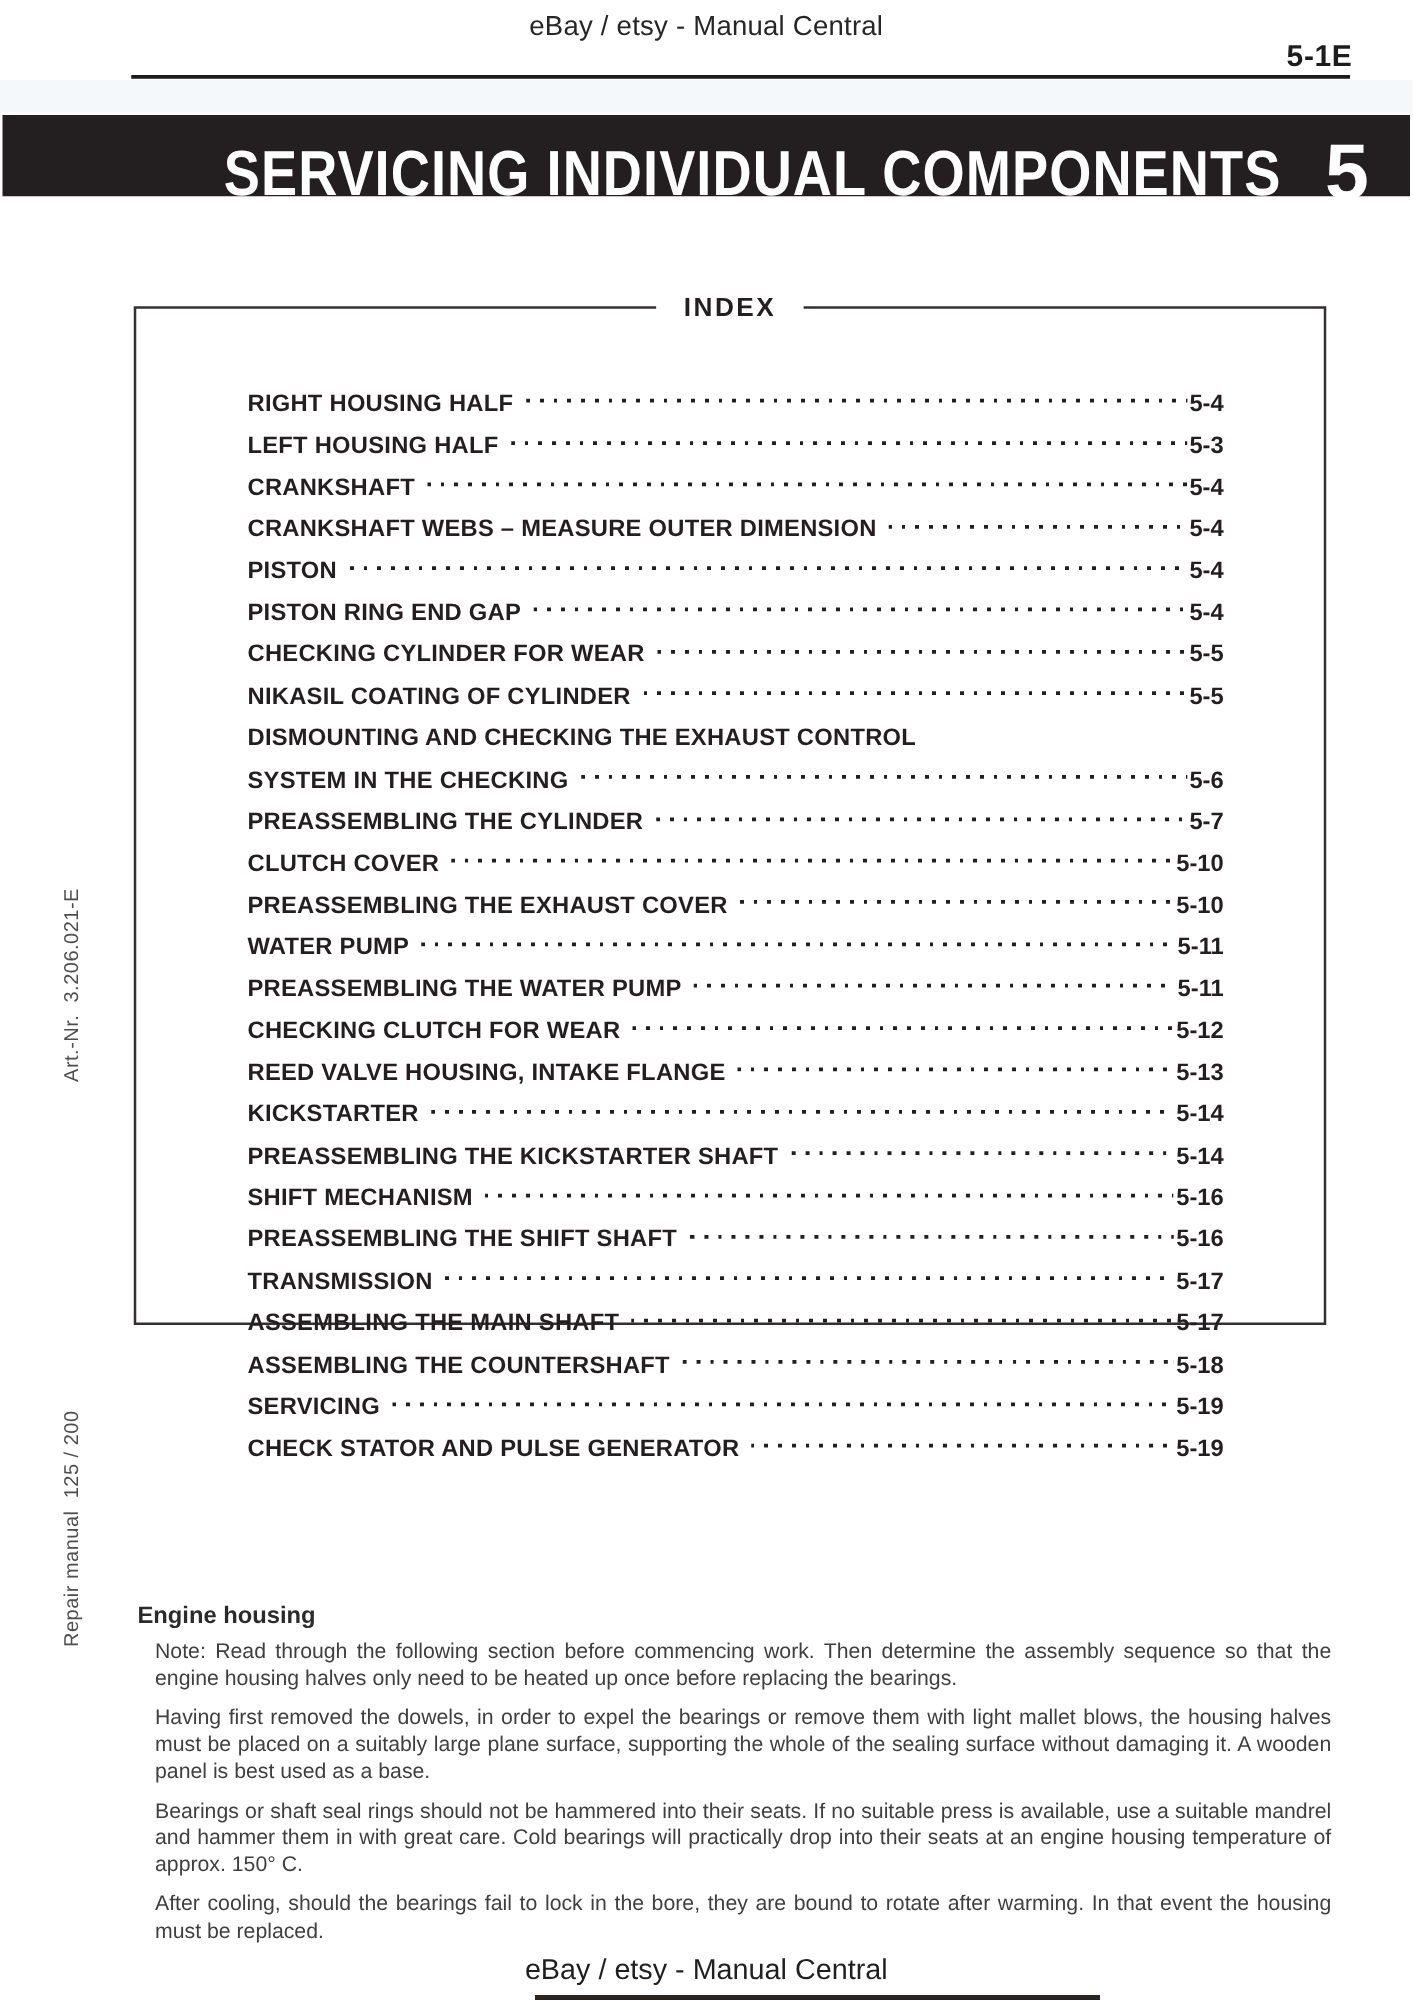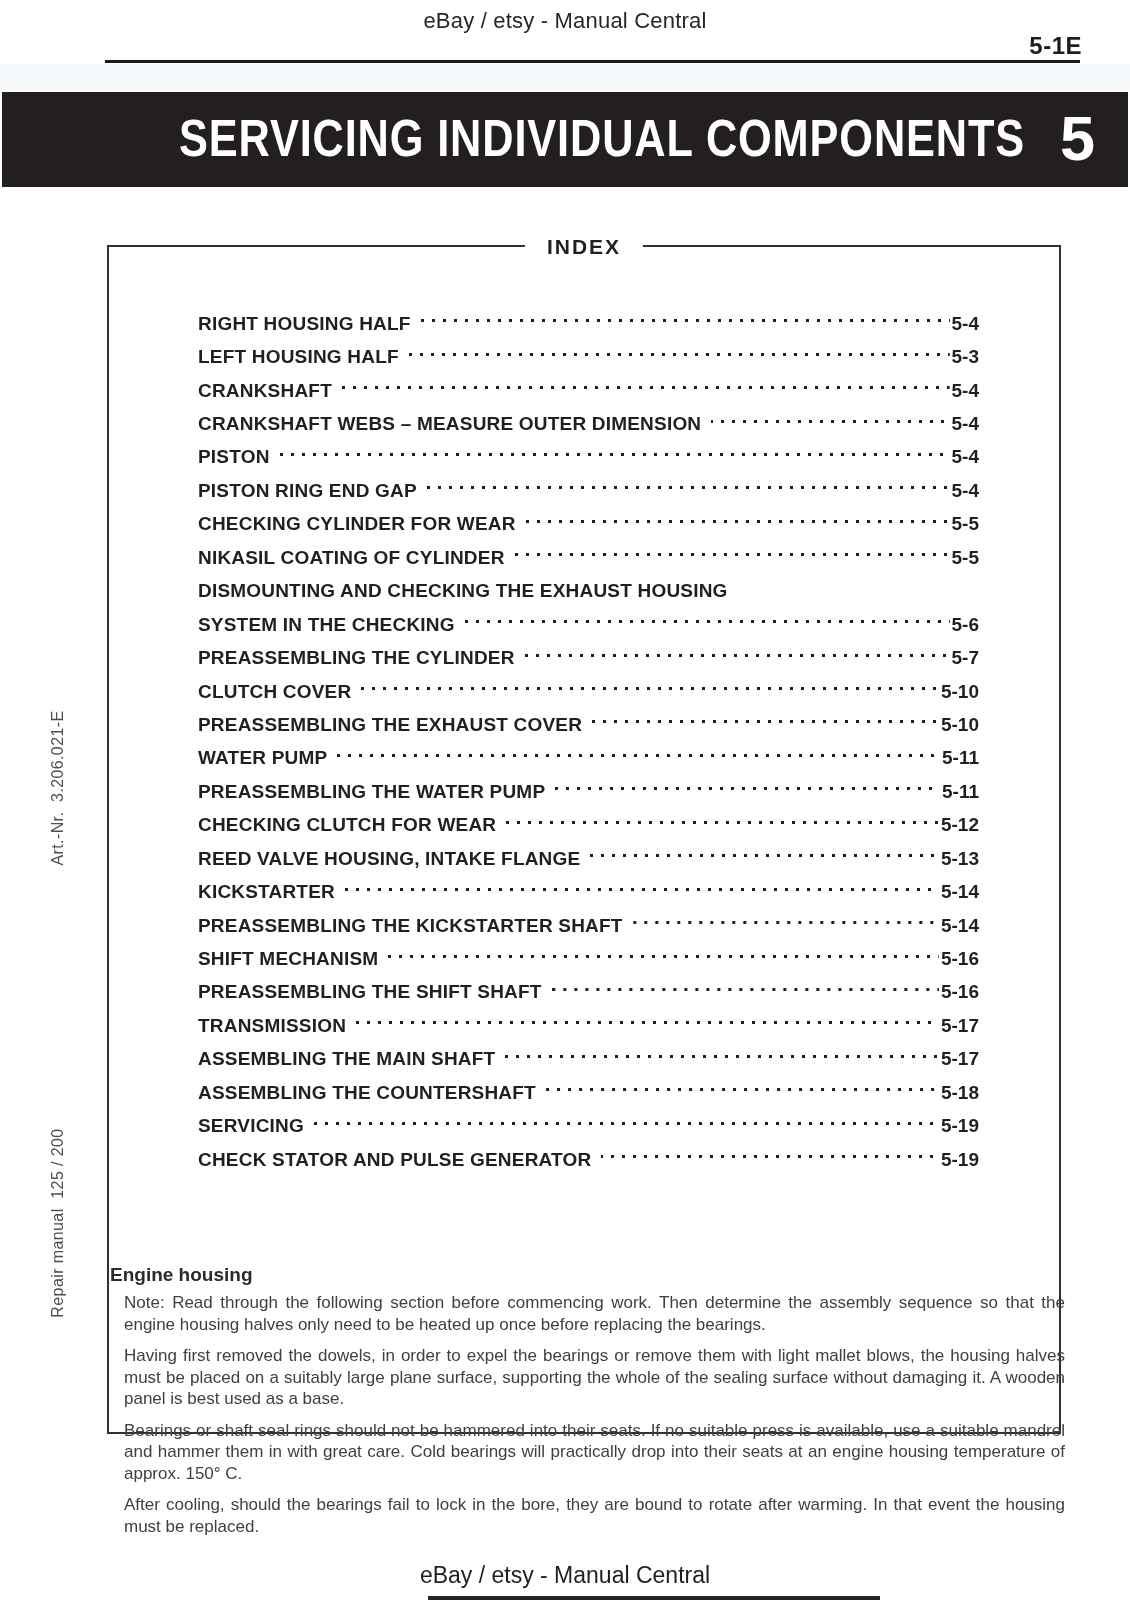--- a/index.html
+++ b/index.html
@@ -17,40 +17,40 @@
     letter-spacing:0.5px;
   }
   .header-rule{
     position:absolute;top:60px;left:105px;width:975px;height:3px;background:#1b1b1b;
   }
   .scan-band{
     position:absolute;top:64px;left:0;width:1130px;height:26px;background:#f5f8fa;
   }
   
   .banner{
-    position:absolute;top:92px;left:2px;width:1126px;height:95px;background:#231f20;
+    position:absolute;top:92px;left:2px;width:1126px;height:65px;background:#231f20;
   }
   .banner-title{
     position:absolute;left:177px;top:0;height:91px;line-height:93px;
     color:#ffffff;font-size:51px;font-weight:bold;white-space:nowrap;
     transform:scaleX(0.85);transform-origin:left center;letter-spacing:1px;
   }
   .banner-number{
     position:absolute;right:33px;top:0;height:91px;line-height:93px;
     color:#ffffff;font-size:63px;font-weight:bold;
   }
   
   .side-label{
     position:absolute;white-space:pre;font-size:16px;color:#4e4e4e;letter-spacing:0.4px;
   }
   .side-art{left:58px;top:788px;transform:translate(-50%,-50%) rotate(-90deg);}
   .side-manual{left:58px;top:1223px;transform:translate(-50%,-50%) rotate(-90deg);}
   
   .index-box{
-    position:absolute;left:107px;top:245px;width:954px;height:1189px;
+    position:absolute;left:107px;top:245px;width:954px;height:815px;
     border:2px solid #343031;box-sizing:border-box;background:#ffffff;
   }
   .index-title{
     position:absolute;top:-14px;left:50%;transform:translateX(-50%);
     background:#ffffff;padding:0 22px;font-size:21px;font-weight:bold;
     letter-spacing:2px;color:#231f20;line-height:28px;
   }
   .toc{
     position:absolute;top:0;left:0;right:0;
     padding:60px 80px 0 89px;
@@ -66,21 +66,21 @@
     background-position:100% 0;
   }
   .toc-page{
     font-size:19px;font-weight:bold;color:#231f20;line-height:26px;white-space:nowrap;
   }
   
   .body-section{
     position:absolute;left:110px;top:1264px;width:955px;
   }
   .body-heading{
-    margin:0 0 6px 0;font-size:19px;font-weight:bold;color:#2b2b2b;
+    margin:18px 0 6px 0;font-size:19px;font-weight:bold;color:#2b2b2b;
   }
   .body-section p{
     margin:0 0 10px 14px;font-size:17px;line-height:21.5px;color:#3f3f3f;
     text-align:justify;
   }
   
   .site-footer{
     position:absolute;top:1562px;left:0;width:100%;text-align:center;
     font-size:23px;color:#1f1f1f;
   }
@@ -143,21 +143,21 @@
           <span class="toc-label">CHECKING CYLINDER FOR WEAR</span>
           <span class="toc-dots"></span>
           <span class="toc-page">5-5</span>
         </div>
         <div class="toc-row">
           <span class="toc-label">NIKASIL COATING OF CYLINDER</span>
           <span class="toc-dots"></span>
           <span class="toc-page">5-5</span>
         </div>
         <div class="toc-row">
-          <span class="toc-label">DISMOUNTING AND CHECKING THE EXHAUST HOUSING</span>
+          <span class="toc-label">DISMOUNTING AND CHECKING THE EXHAUST CONTROL</span>
         </div>
         <div class="toc-row">
           <span class="toc-label">SYSTEM IN THE CHECKING</span>
           <span class="toc-dots"></span>
           <span class="toc-page">5-6</span>
         </div>
         <div class="toc-row">
           <span class="toc-label">PREASSEMBLING THE CYLINDER</span>
           <span class="toc-dots"></span>
           <span class="toc-page">5-7</span>

